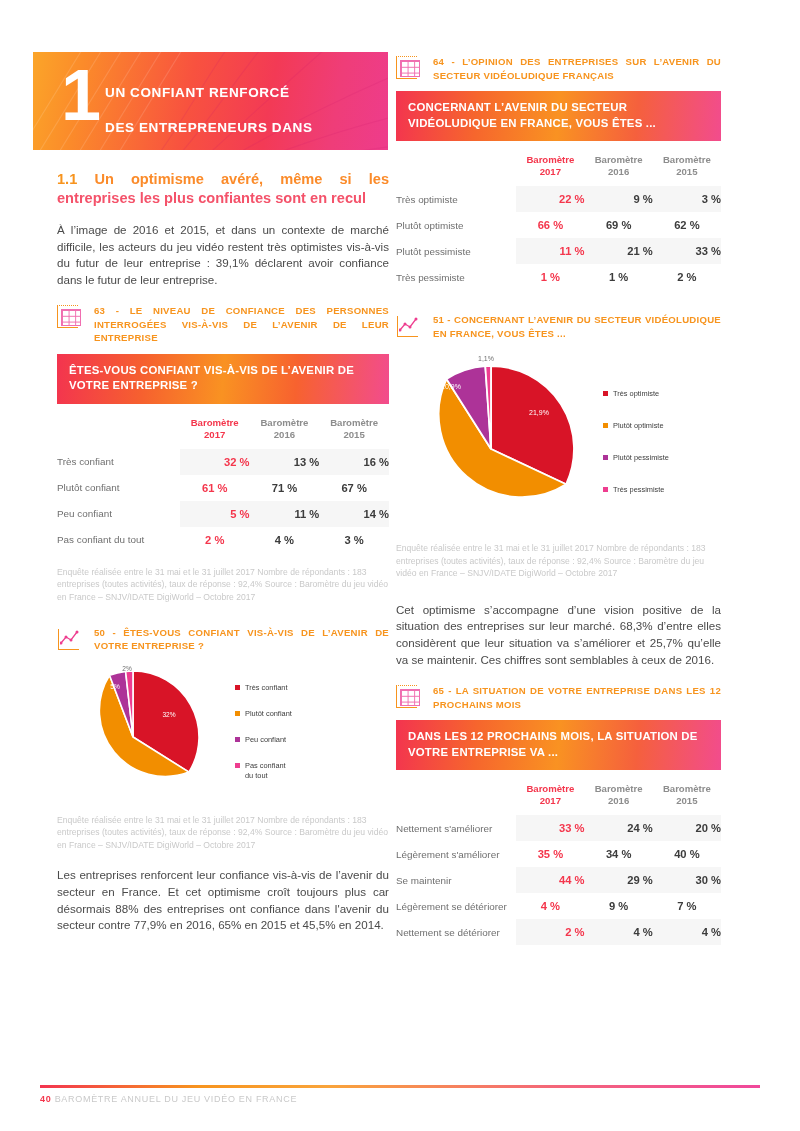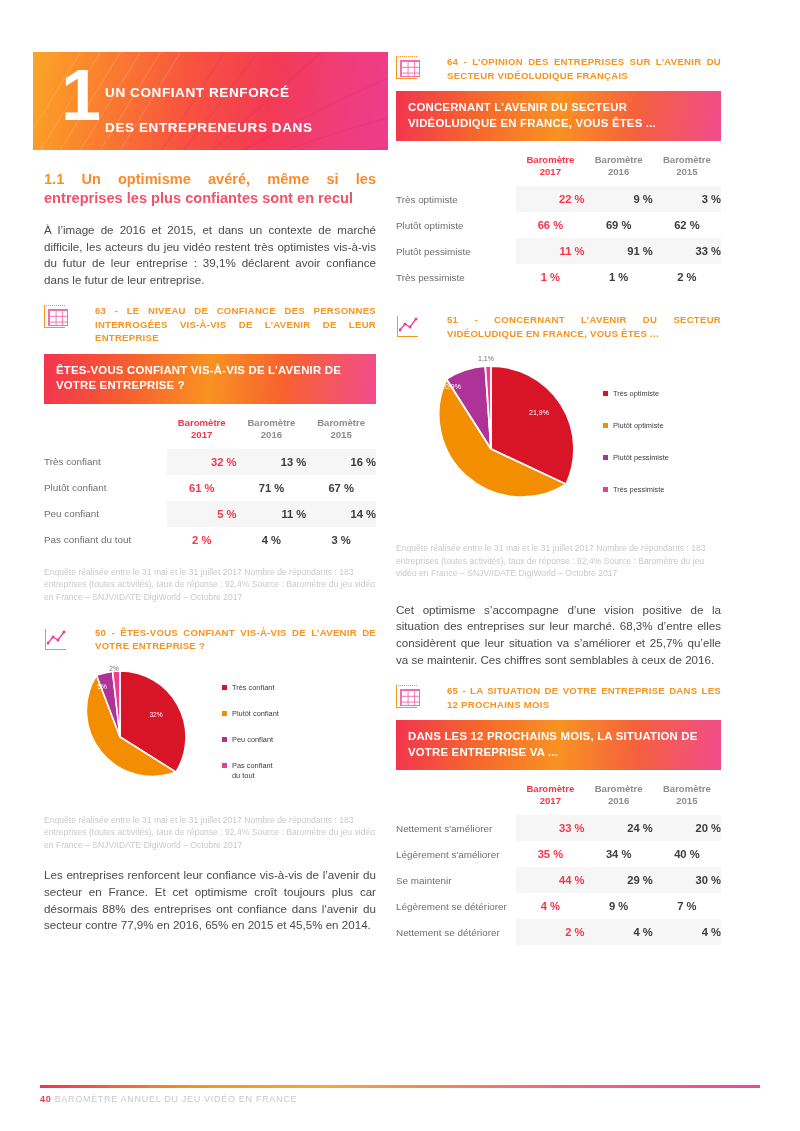--- a/index.html
+++ b/index.html
@@ -27,39 +27,39 @@
     color: #fff; font-weight: 700; font-size: 72px; line-height: 62px;
     margin: 12px 0 0 28px; letter-spacing: -2px; font-family: "Liberation Sans", sans-serif;
   }
   .banner-title {
     color: #fff; font-weight: 700; font-size: 13.5px; line-height: 17.5px;
     margin: 14px 0 0 6px; letter-spacing: .6px; white-space: pre-line;
     text-shadow: 0 0 1px rgba(255,255,255,.2);
   }
 
   
-  .col-left  { position: absolute; left: 44px;  top: 170px; width: 332px; }
+  .col-left  { position: absolute; left: 57px;  top: 170px; width: 332px; }
   .col-right { position: absolute; left: 396px; top: 55px;  width: 325px; }
 
   
   .subhead {
     font-size: 14.6px; font-weight: 700; line-height: 19px;
     color: #fb8b2a; text-align: justify; margin: 0 0 14px 0;
   }
   .subhead .num { color: #f7941e; }
   .subhead .tail { color: #f4526a; }
 
   
   p.body {
     font-size: 11.6px; line-height: 16.6px; color: #4a4a4a;
     text-align: justify; margin: 0 0 16px 0;
   }
 
   
-  .figtitle { display: flex; align-items: flex-start; gap: 25px; margin: 0 0 9px 0; }
+  .figtitle { display: flex; align-items: flex-start; gap: 11px; margin: 0 0 9px 0; }
   .figtitle .icon { flex: 0 0 auto; width: 26px; height: 26px; position: relative; margin-top: 1px; }
   .figtitle .txt {
     font-size: 9.6px; font-weight: 700; letter-spacing: .25px; line-height: 13.5px;
     color: #f7941e; text-align: justify; text-transform: uppercase;
   }
 
   
   .icon-table .frame {
     position: absolute; left: 0; top: 0; width: 21px; height: 23px;
     border-left: 1.5px solid #f7941e; border-top: 1.5px dotted #f7941e;
@@ -335,21 +335,21 @@
           </tr>
           <tr>
             <td class="rowlabel">Plutôt optimiste</td>
             <td class="val cur">66 %</td>
             <td class="val">69 %</td>
             <td class="val">62 %</td>
           </tr>
           <tr class="shade">
             <td class="rowlabel">Plutôt pessimiste</td>
             <td class="val cur">11 %</td>
-            <td class="val">91 %</td>
+            <td class="val">21 %</td>
             <td class="val">33 %</td>
           </tr>
           <tr>
             <td class="rowlabel">Très pessimiste</td>
             <td class="val cur">1 %</td>
             <td class="val">1 %</td>
             <td class="val">2 %</td>
           </tr>
         </tbody>
       </table>

